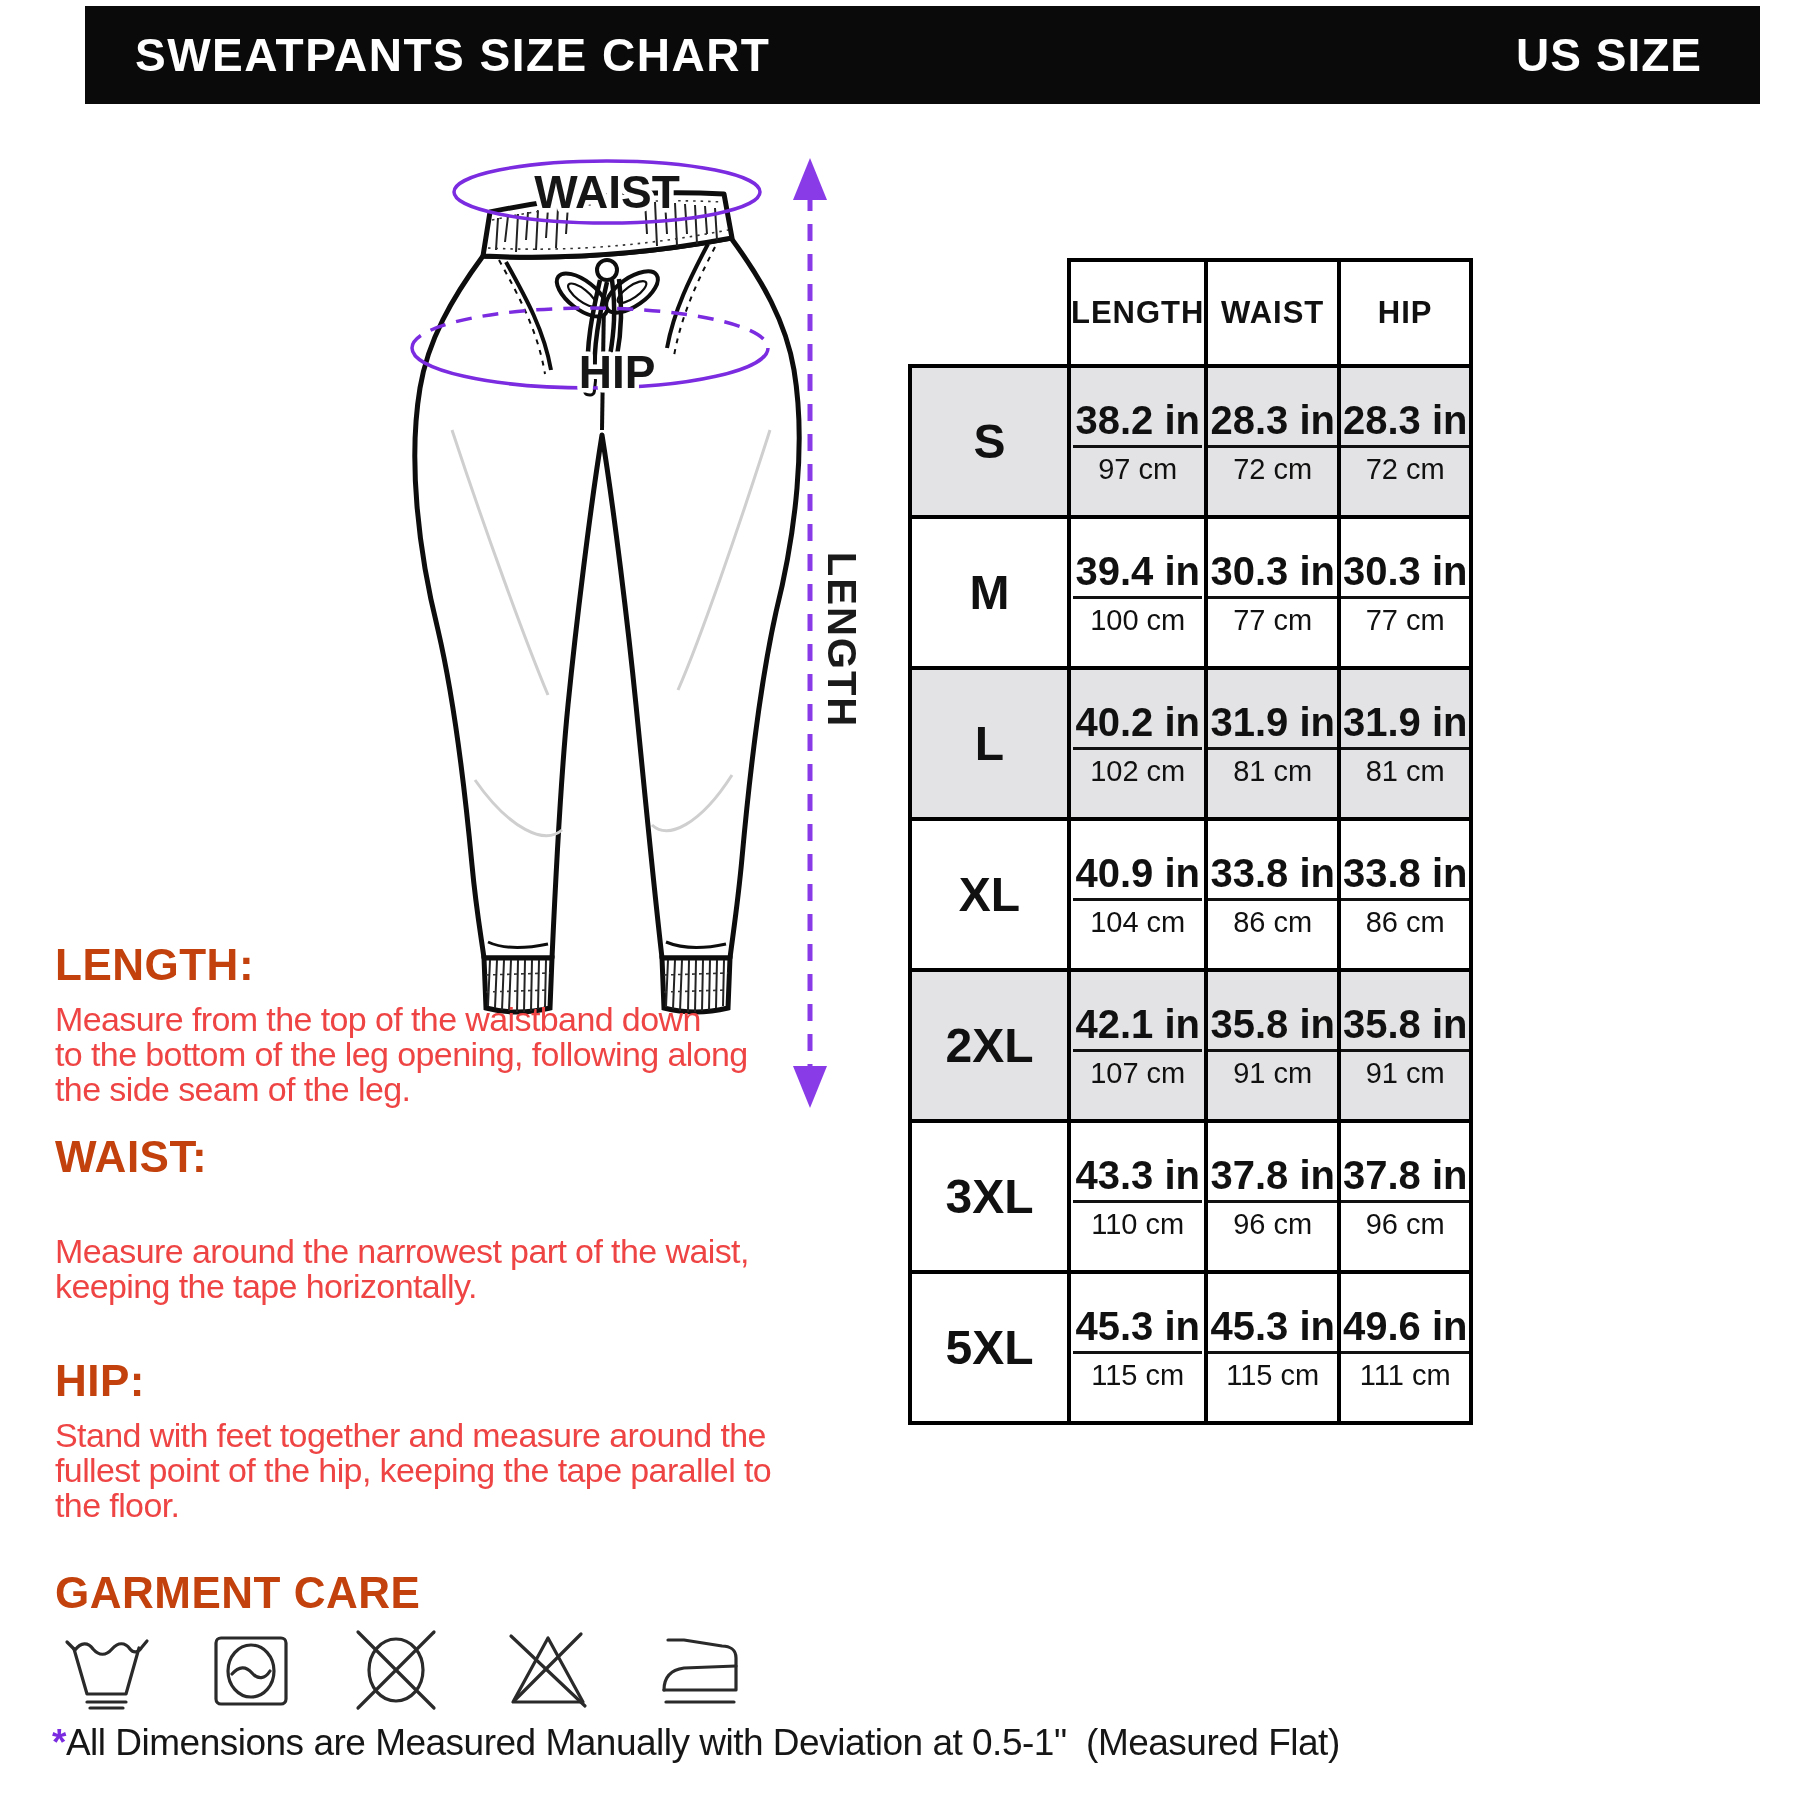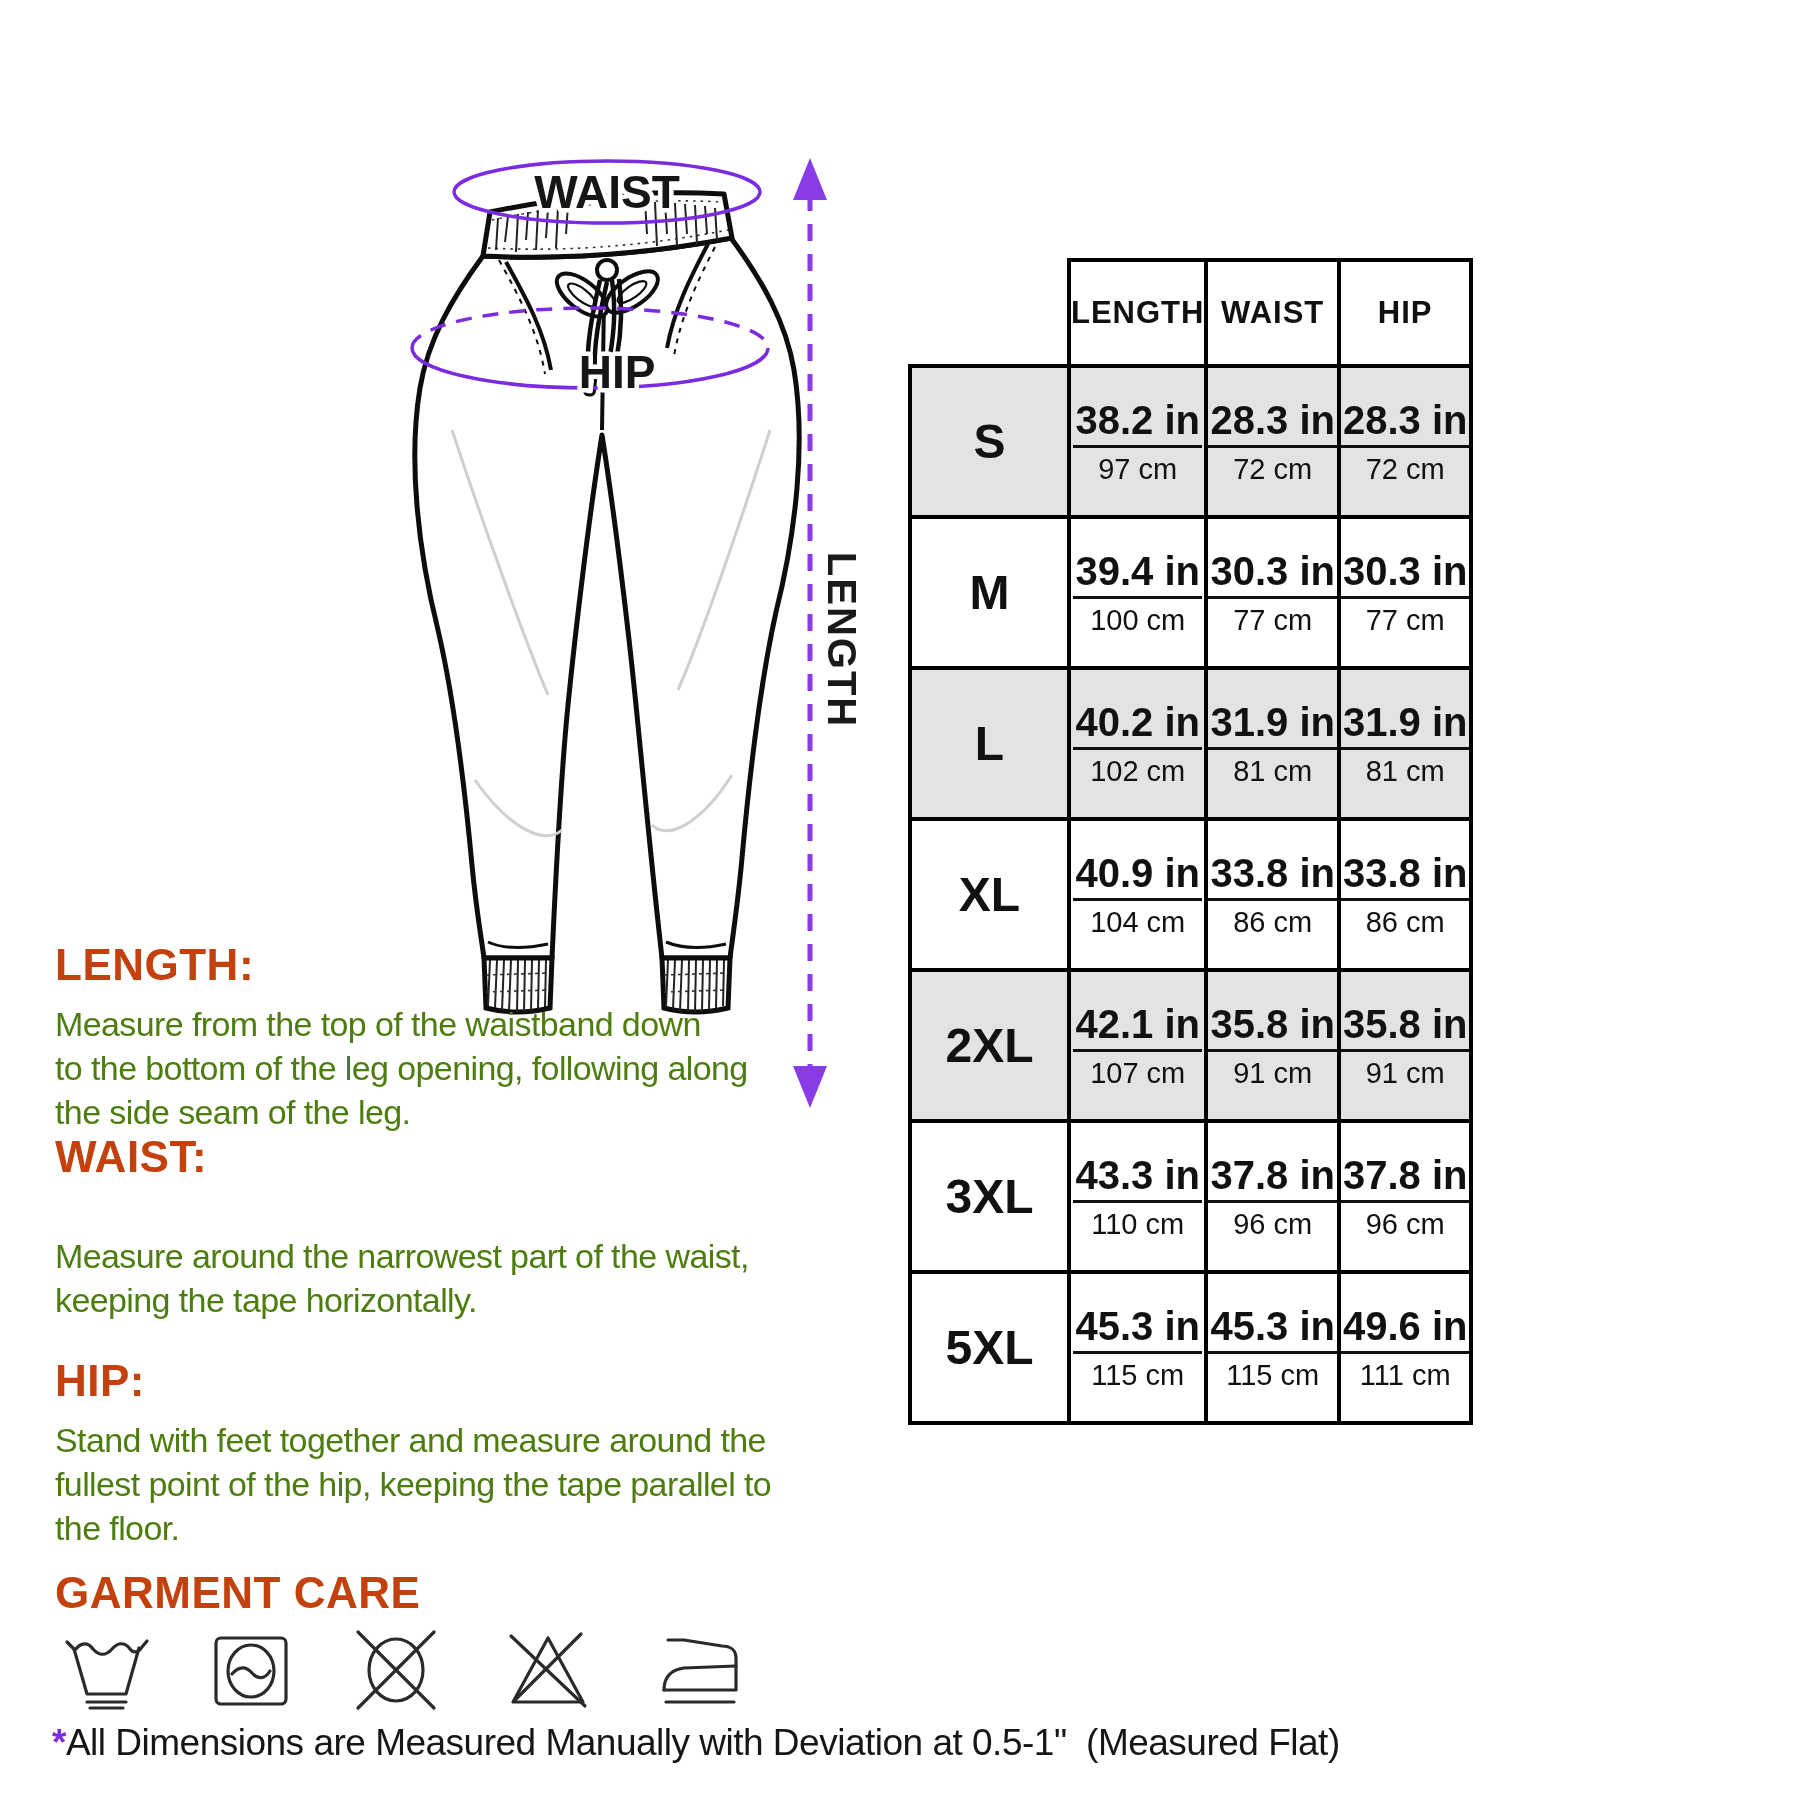--- a/index.html
+++ b/index.html
@@ -30,21 +30,21 @@
   .size-table .c-size{width:157px;}
   .size-table tr.data-row{height:151px;}
   .size-table tr.data-row.shade td{background:#e3e3e5;}
   .size-table td.size-label{font-size:48px;font-weight:bold;}
   .valwrap{display:flex;flex-direction:column;align-items:center;justify-content:center;gap:7px;}
   .val-in{font-size:40px;font-weight:bold;border-bottom:3px solid #111;padding:0 2px 5px 2px;line-height:1;}
   .val-cm{font-size:29px;font-weight:normal;line-height:1;}
 
   
   .sect-head{position:absolute;left:55px;font-size:44px;font-weight:bold;color:#c2410c;letter-spacing:0.5px;}
-  .sect-body{position:absolute;left:55px;width:740px;font-size:34px;line-height:44px;color:#4d7c0f;
+  .sect-body{position:absolute;left:55px;width:740px;font-size:34px;line-height:35px;color:#ef4444;
              letter-spacing:-0.6px;white-space:pre-line;}
   #h-length{top:940px;} #p-length{top:1002px;}
   #h-waist{top:1132px;}  #p-waist{top:1234px;}
   #h-hip{top:1356px;}    #p-hip{top:1418px;}
   #h-care{top:1568px;}
 
   .care-row{position:absolute;left:62px;top:1628px;display:flex;gap:57px;align-items:flex-end;}
   .care-row svg{display:block;}
 
   .footnote{position:absolute;left:52px;top:1722px;font-size:37px;color:#161616;
@@ -52,20 +52,24 @@
   .footnote .star{color:#7b2be0;font-weight:bold;}
 
   svg text.diaglabel{font-family:"Liberation Sans",sans-serif;font-weight:bold;fill:#161616;
                      paint-order:stroke;stroke:#ffffff;stroke-width:9px;stroke-linejoin:round;}
 </style>
 </head>
 <body>
 
 <div id="canvas">
 
+  <div class="topbar">
+    <span class="title">SWEATPANTS SIZE CHART</span>
+    <span class="ussize">US SIZE</span>
+  </div>
 
   <div class="pants-wrap">
     <svg width="560" height="980" viewBox="0 0 560 980">
 
       <path d="M183,126 C152,168 128,210 120,258 C108,330 118,420 138,500
            C152,560 164,650 172,735 C176,778 181,806 184,828
            L252,828 C256,740 260,655 268,575 C276,495 290,380 302,305
            C314,380 328,495 336,575 C344,655 352,740 362,828
            L430,828 C433,804 438,772 442,728 C450,640 462,545 476,482
            C496,402 506,312 494,240 C486,192 462,150 431,108

